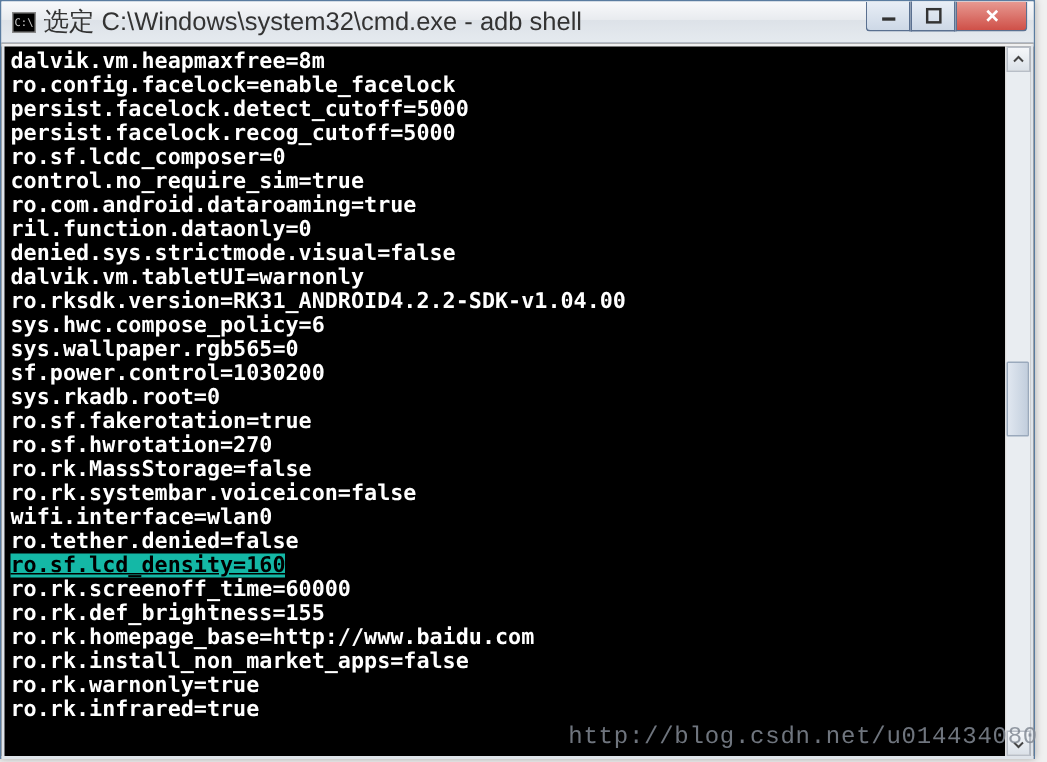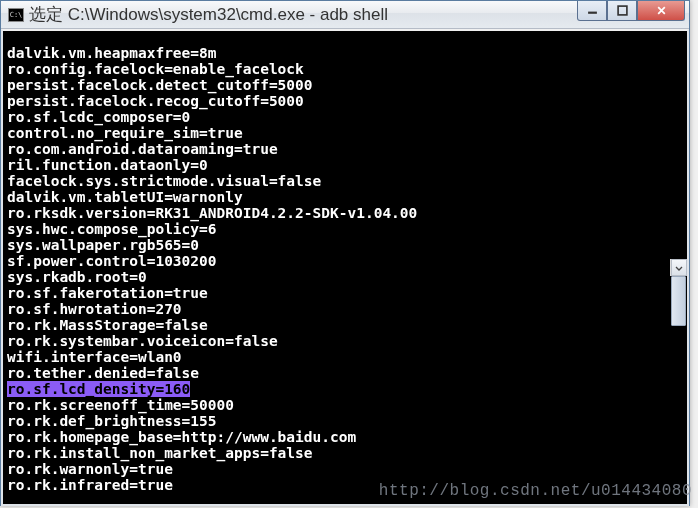--- a/index.html
+++ b/index.html
@@ -7,24 +7,24 @@
   .window { width: 690px; height: 506px; border: 1px solid #5a7ca0; background: #fff; box-shadow: 0 0 5px rgba(0,0,0,0.3); position: relative; }
   .titlebar { height: 28px; background: linear-gradient(to bottom, #f8f9fb 0%, #e8ebef 45%, #dde2e8 46%, #e5eaef 100%); display: flex; align-items: center; border-bottom: 1px solid #b5bcc7; position: relative; }
   .titlebar-icon { width: 16px; height: 14px; margin-left: 7px; margin-right: 5px; background: #000; border: 1px solid #888; display: flex; align-items: center; justify-content: center; font-size: 7px; color: #ccc; font-family: monospace; }
   .title-text { font-size: 17px; color: #333; flex: 1; }
   .window-controls { display: flex; height: 20px; margin-right: 4px; position: absolute; top: 0; right: 0; }
   .win-btn { width: 30px; height: 20px; border: 1px solid #5a7090; border-top: none; display: flex; align-items: center; justify-content: center; font-size: 11px; cursor: pointer; }
   .win-min { background: linear-gradient(to bottom, #e8eef6, #cdd8e6); border-radius: 0 0 0 3px; }
   .win-max { background: linear-gradient(to bottom, #e8eef6, #cdd8e6); }
   .win-close { background: linear-gradient(to bottom, #e89a92, #cf5048); border-radius: 0 0 3px 0; width: 48px; color: #fff; }
   .win-btn svg { width: 11px; height: 11px; }
-  .console-area { position: relative; height: 477px; background: #000; border: 2px solid #dfe4ea; border-top: 2px solid #f0f0f0; display: flex; align-items: center; }
+  .console-area { position: relative; height: 477px; background: #000; border: 2px solid #dfe4ea; border-top: 2px solid #f0f0f0; display: flex; }
   .console-content { flex: 1; padding: 2px 0 0 4px; overflow: hidden; }
   .console-line { font-family: "SimSun", "NSimSun", monospace; font-size: 14.5px; line-height: 16px; color: #ffffff; white-space: pre; font-weight: bold; }
-  .highlighted { background: #8b5cf6; color: #000000; }
+  .highlighted { background: #14b8a6; color: #000000; text-decoration: underline; }
   .scrollbar { width: 17px; background: #f0f0f0; border-left: 1px solid #ddd; position: relative; }
   .scroll-up, .scroll-down { height: 17px; background: linear-gradient(to bottom, #f5f7fa, #dbe1e8); border: 1px solid #b8bec7; display: flex; align-items: center; justify-content: center; font-size: 8px; color: #555; cursor: pointer; }
   .scroll-down { position: absolute; bottom: 0; width: 100%; }
   .scroll-track { position: absolute; top: 17px; bottom: 17px; width: 100%; background: #e9edf1; }
   .scroll-thumb { position: absolute; width: 15px; left: 0; background: linear-gradient(to right, #e0e7f0, #c2cedd); border: 1px solid #9aa9bc; border-radius: 1px; cursor: pointer; }
   .watermark { position: absolute; bottom: 8px; right: 6px; font-family: "Courier New", monospace; font-size: 16px; color: rgba(130,138,148,0.85); letter-spacing: 0.5px; pointer-events: none; }
 </style>
 </head>
 <body>
 
@@ -54,35 +54,35 @@
   <div class="console-area">
     <div class="console-content" id="console">
         <div class="console-line">dalvik.vm.heapmaxfree=8m</div>
         <div class="console-line">ro.config.facelock=enable_facelock</div>
         <div class="console-line">persist.facelock.detect_cutoff=5000</div>
         <div class="console-line">persist.facelock.recog_cutoff=5000</div>
         <div class="console-line">ro.sf.lcdc_composer=0</div>
         <div class="console-line">control.no_require_sim=true</div>
         <div class="console-line">ro.com.android.dataroaming=true</div>
         <div class="console-line">ril.function.dataonly=0</div>
-        <div class="console-line">facelock.sys.strictmode.visual=false</div>
+        <div class="console-line">denied.sys.strictmode.visual=false</div>
         <div class="console-line">dalvik.vm.tabletUI=warnonly</div>
         <div class="console-line">ro.rksdk.version=RK31_ANDROID4.2.2-SDK-v1.04.00</div>
         <div class="console-line">sys.hwc.compose_policy=6</div>
         <div class="console-line">sys.wallpaper.rgb565=0</div>
         <div class="console-line">sf.power.control=1030200</div>
         <div class="console-line">sys.rkadb.root=0</div>
         <div class="console-line">ro.sf.fakerotation=true</div>
         <div class="console-line">ro.sf.hwrotation=270</div>
         <div class="console-line">ro.rk.MassStorage=false</div>
         <div class="console-line">ro.rk.systembar.voiceicon=false</div>
         <div class="console-line">wifi.interface=wlan0</div>
         <div class="console-line">ro.tether.denied=false</div>
         <div class="console-line"><span class="highlighted">ro.sf.lcd_density=160</span></div>
-        <div class="console-line">ro.rk.screenoff_time=50000</div>
+        <div class="console-line">ro.rk.screenoff_time=60000</div>
         <div class="console-line">ro.rk.def_brightness=155</div>
         <div class="console-line">ro.rk.homepage_base=http://www.baidu.com</div>
         <div class="console-line">ro.rk.install_non_market_apps=false</div>
         <div class="console-line">ro.rk.warnonly=true</div>
         <div class="console-line">ro.rk.infrared=true</div>
       </div>
     <div class="scrollbar">
       <div class="scroll-up">
         <svg viewBox="0 0 8 8" width="8" height="8">
             <path d="M1 5 L4 2 L7 5" fill="none" stroke="#444" stroke-width="1.3"></path>

